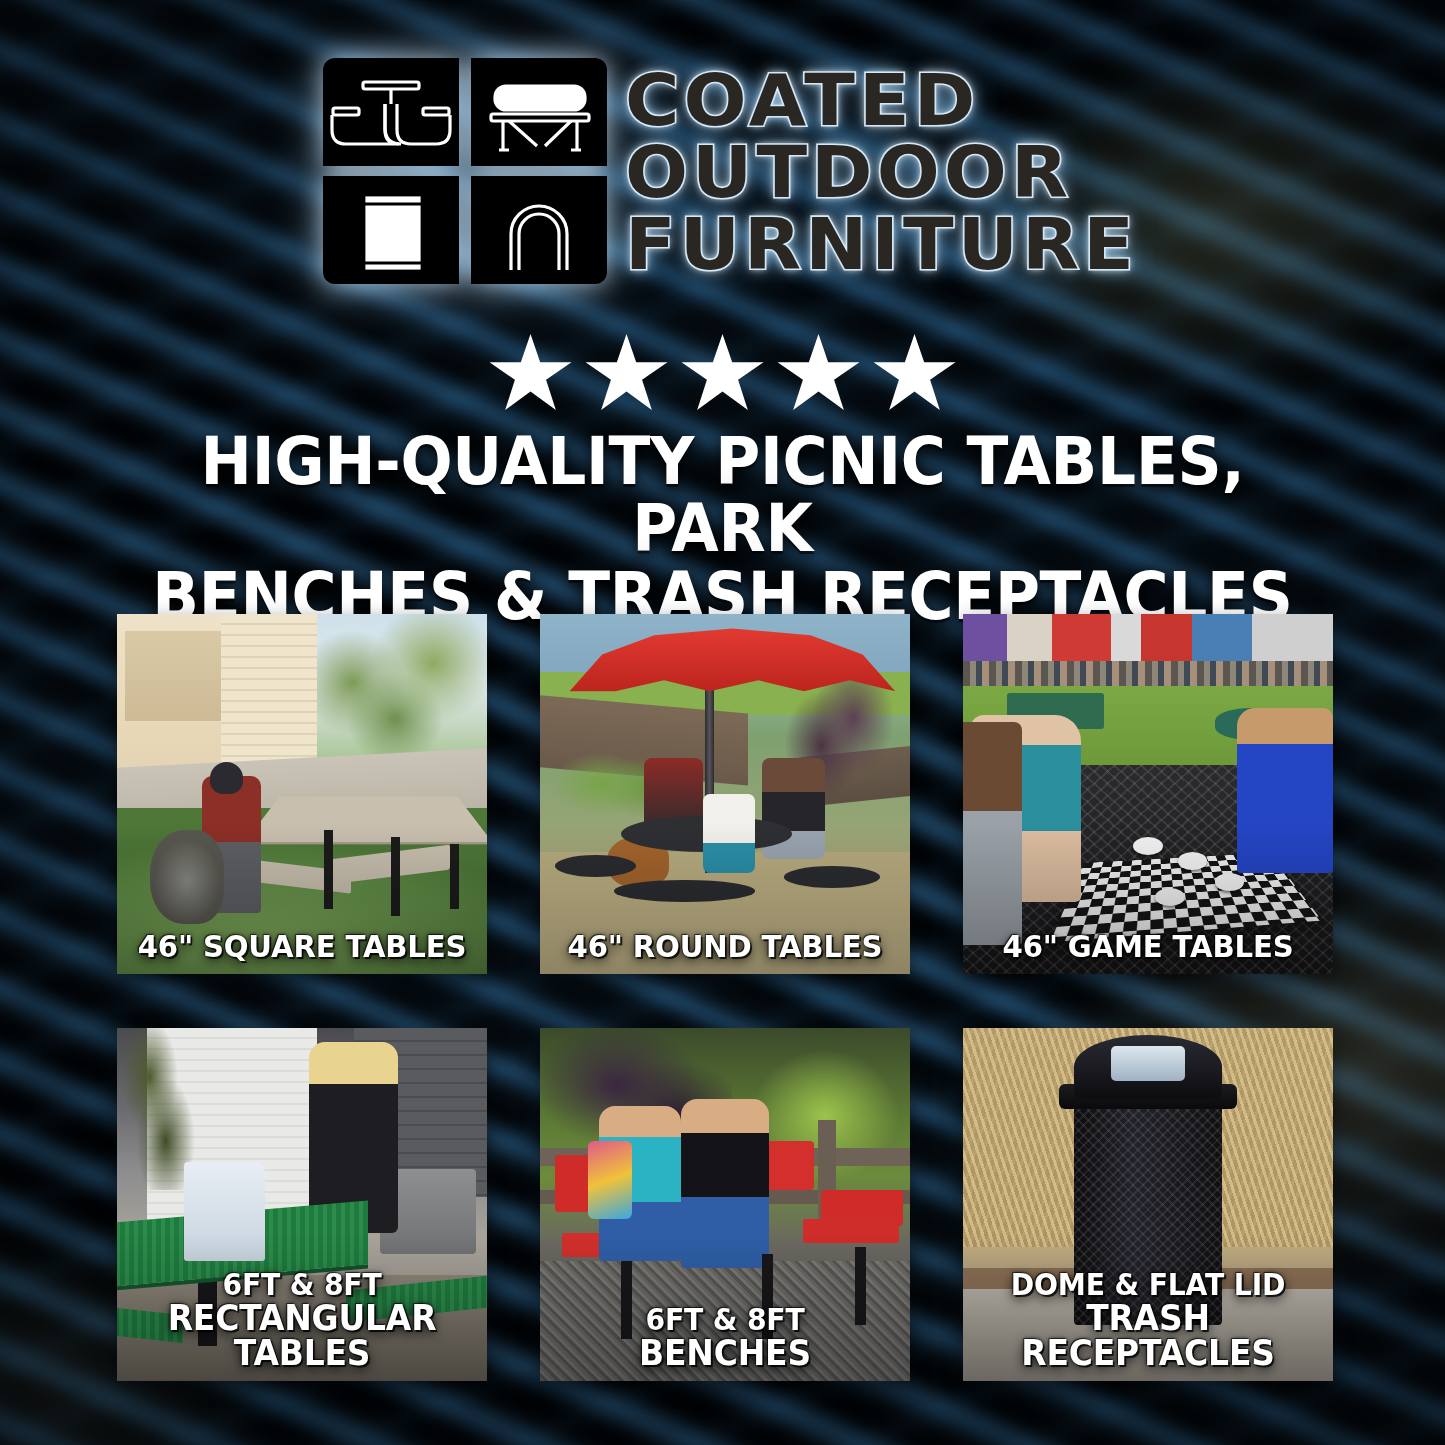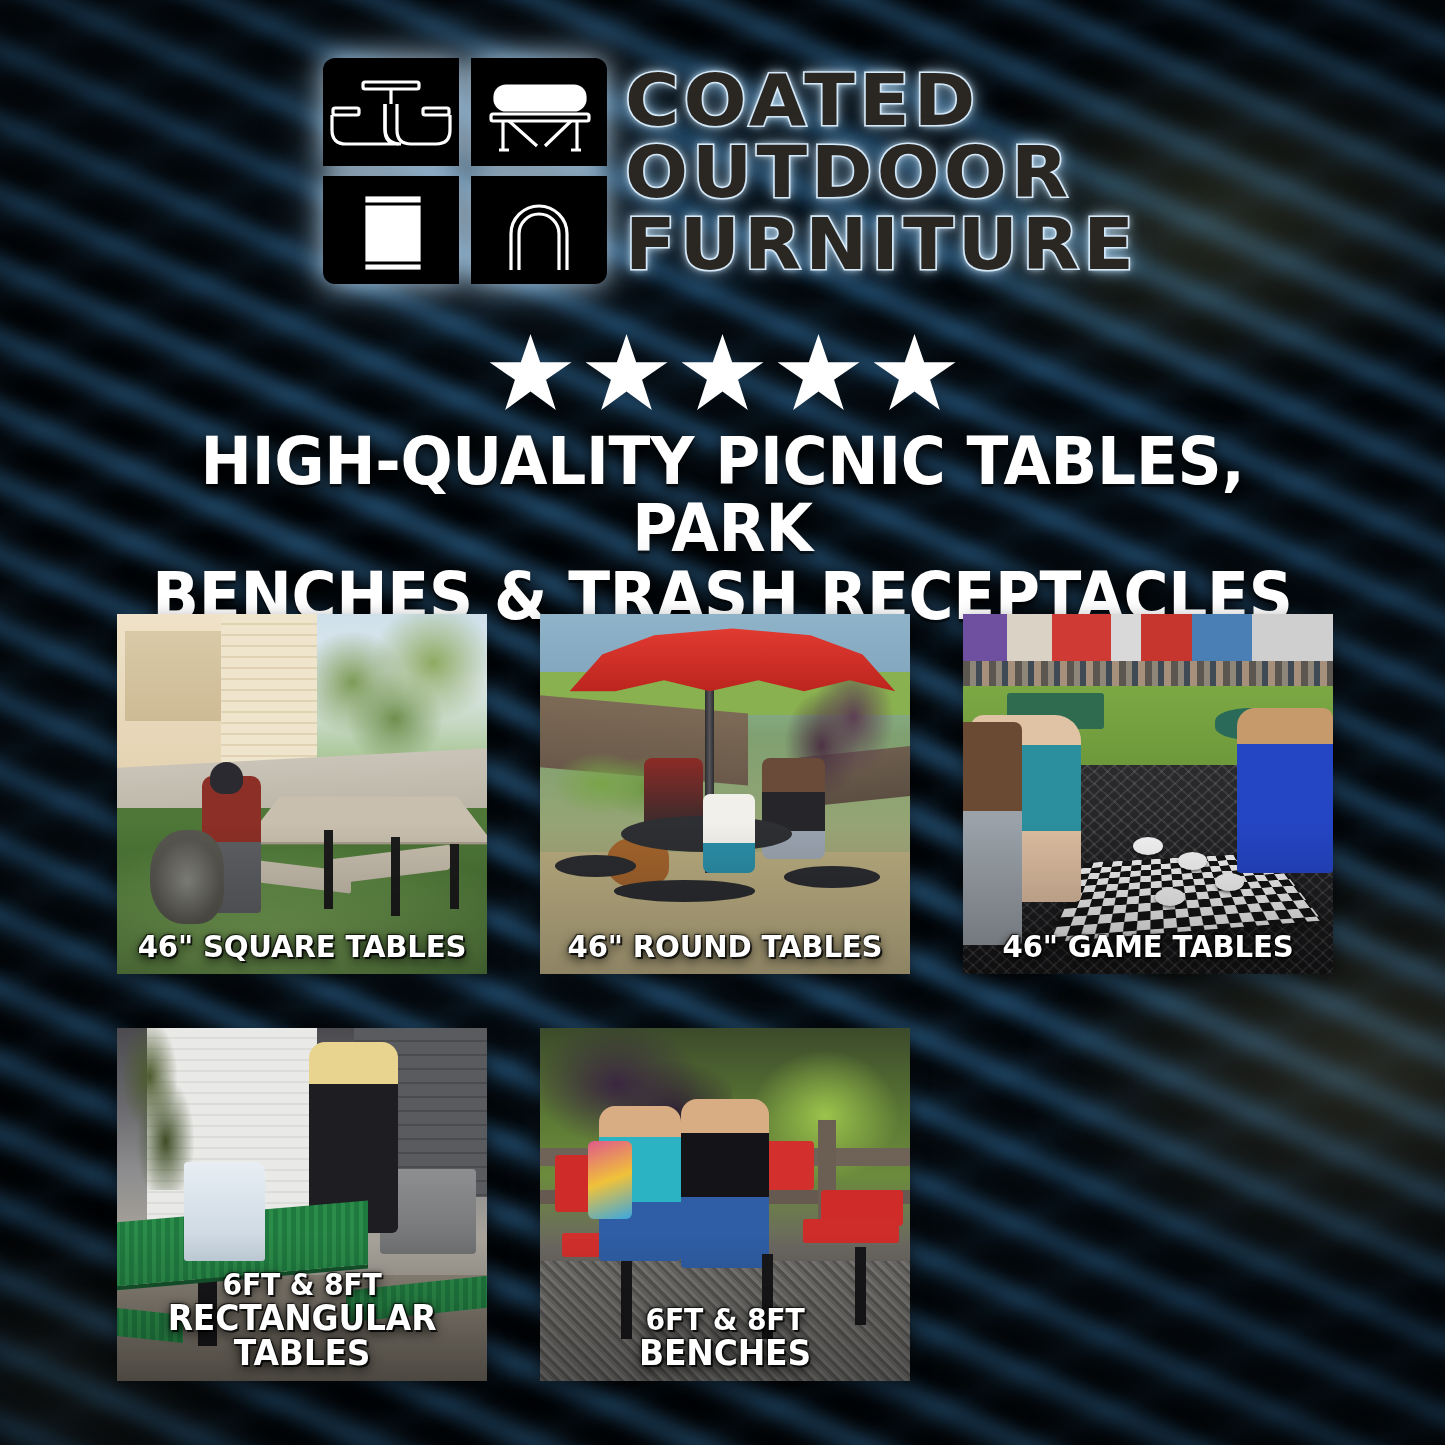--- a/index.html
+++ b/index.html
@@ -472,15 +472,33 @@
         <div class="t5-leg" style="left:60%;top:64%;width:3%;height:24%"></div>
         <div class="t5-leg" style="right:12%;top:62%;width:3%;height:22%"></div>
         <div class="ph-ovl"></div>
       </div>
       <div class="cap two">
         <span class="l1">6FT &amp; 8FT</span>
         <span class="l2">BENCHES</span>
       </div>
     </div>
 
+    <div class="tile">
+      <div class="photo">
+        <div class="sky t6-sky"></div>
+        <div class="t6-blue"></div>
+        <div class="t6-grass"></div>
+        <div class="t6-mulch"></div>
+        <div class="t6-path"></div>
+        <div class="t6-can"></div>
+        <div class="t6-lip"></div>
+        <div class="t6-dome"></div>
+        <div class="t6-slot"></div>
+        <div class="ph-ovl"></div>
+      </div>
+      <div class="cap two">
+        <span class="l1">DOME &amp; FLAT LID</span>
+        <span class="l2">TRASH RECEPTACLES</span>
+      </div>
+    </div>
 
   </div>
 </div>
 
 </body></html>

